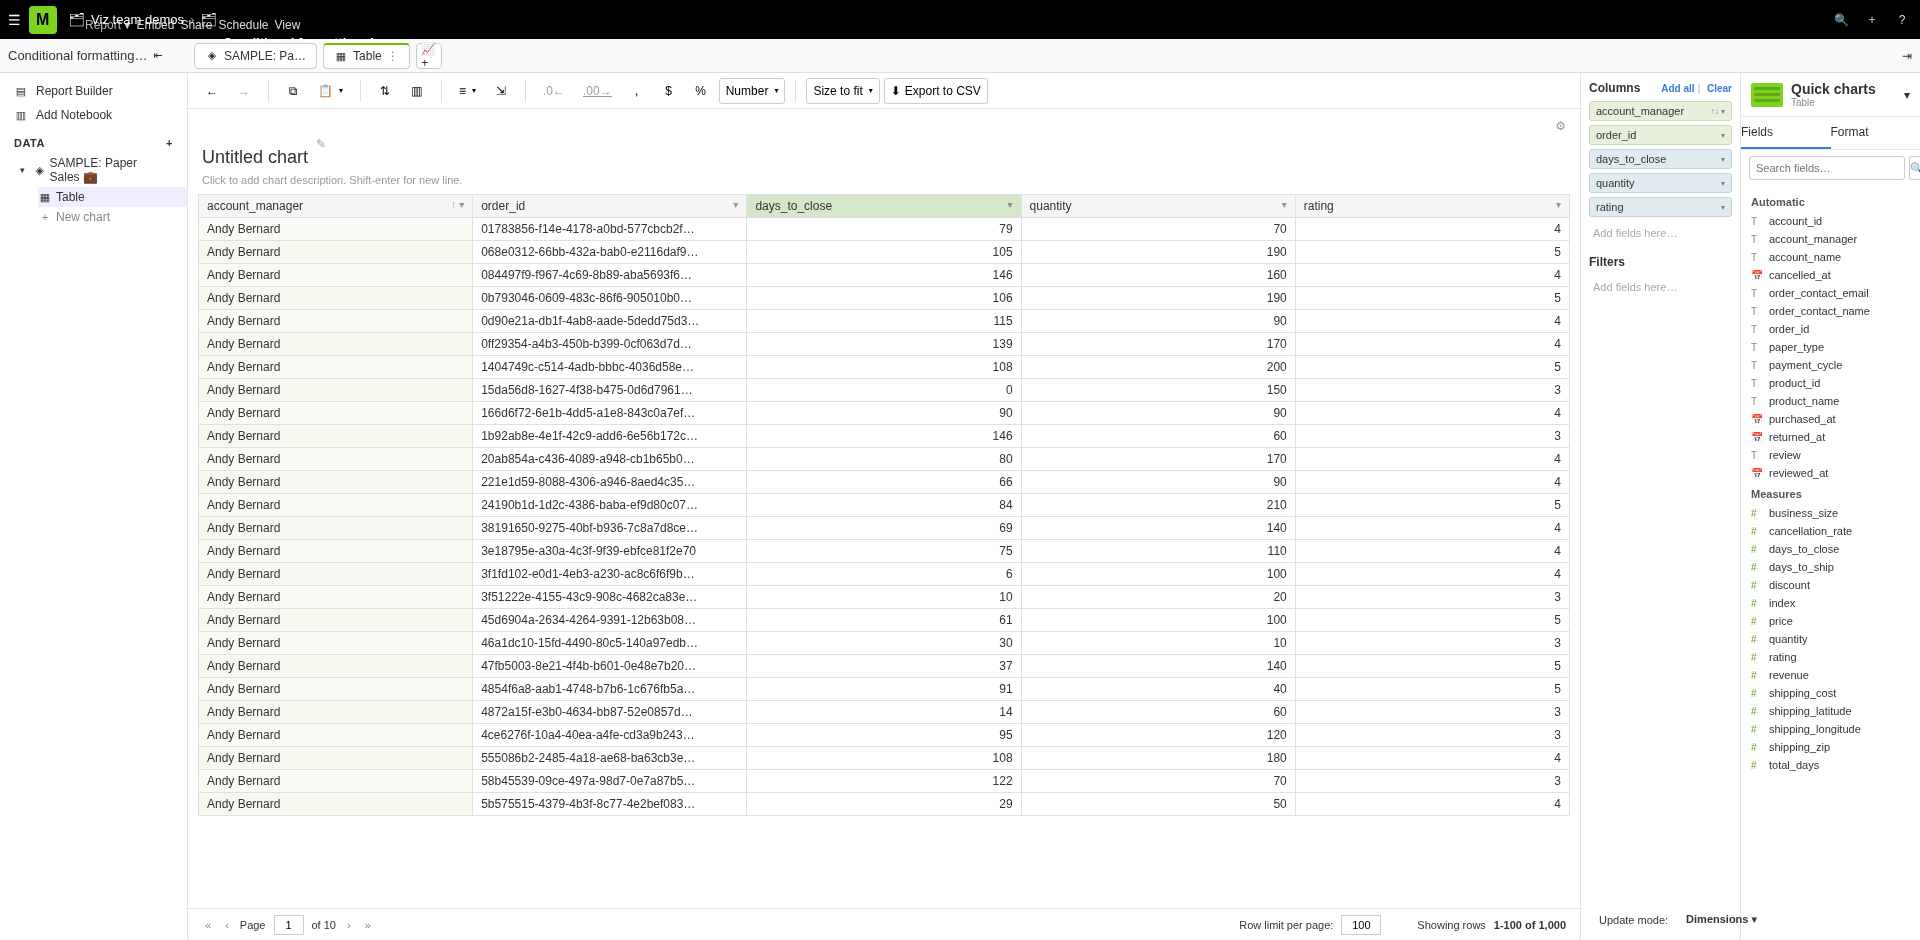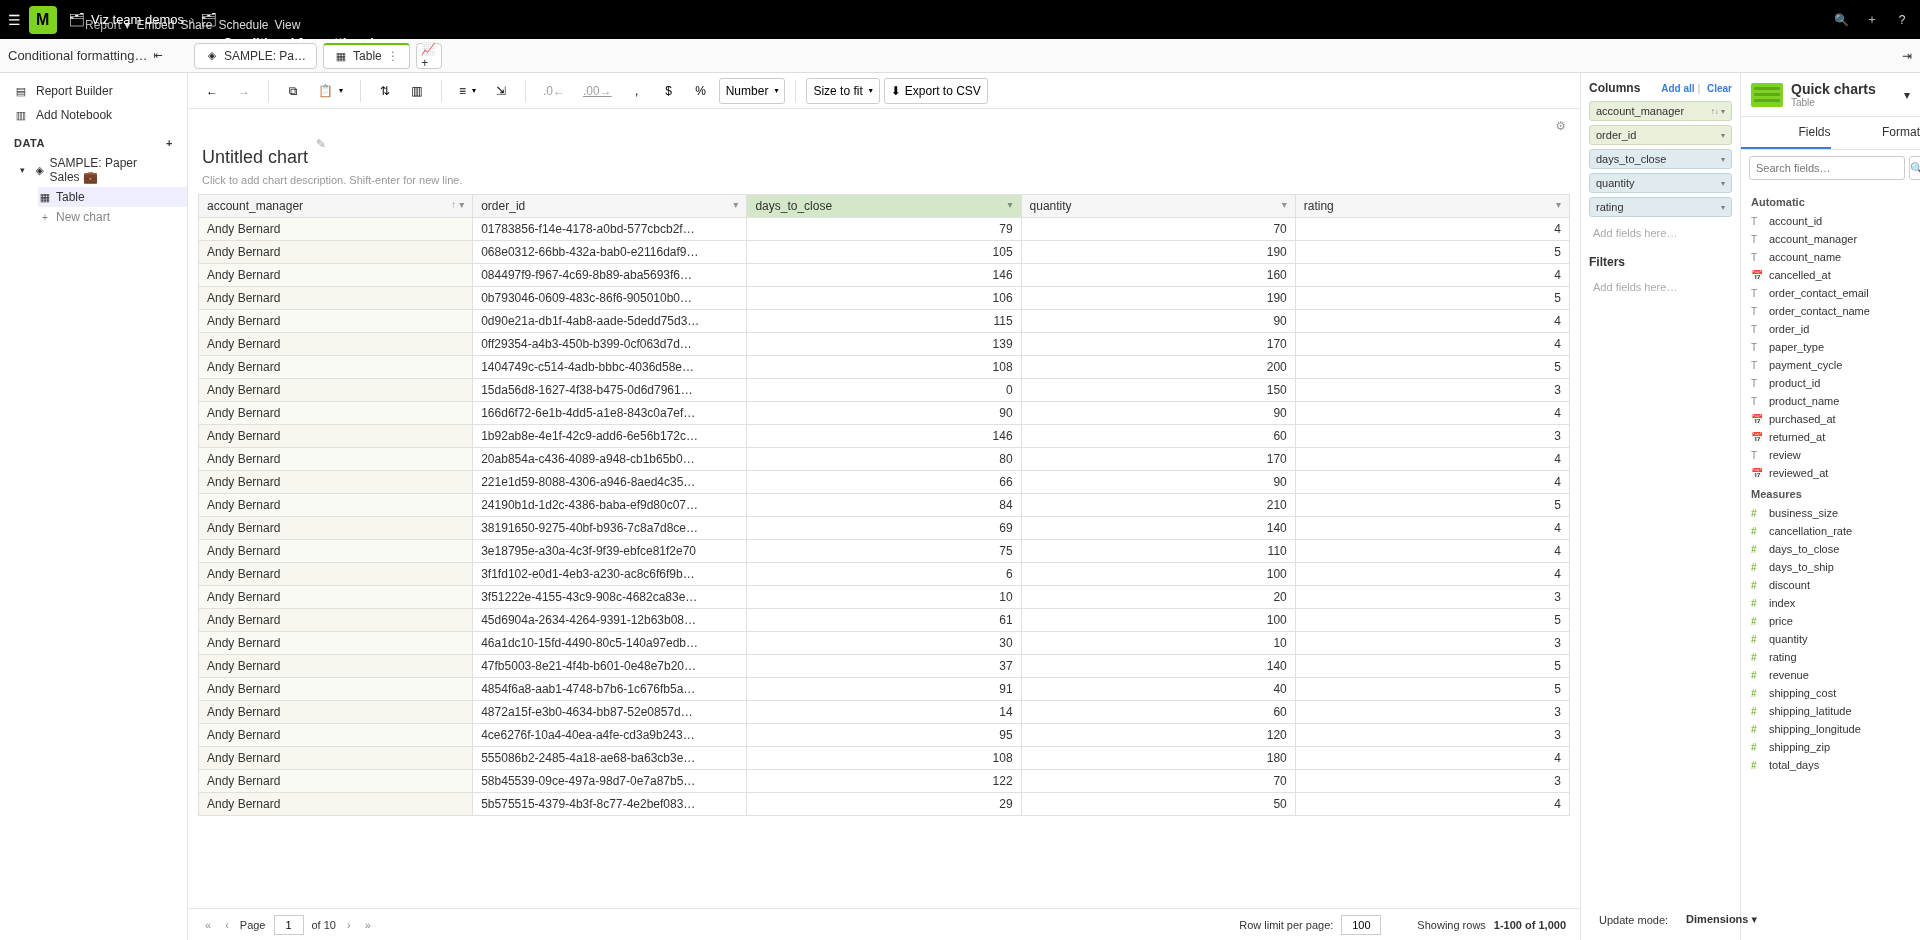--- a/index.html
+++ b/index.html
@@ -91,21 +91,21 @@
 .dropzone { font-size: 11px; color: #aaa; padding: 6px 4px; }
 
 
 .right { width: 180px; border-left: 1px solid #e5e5e5; display: flex; flex-direction: column; overflow: hidden; }
 .right-header { padding: 8px 10px; border-bottom: 1px solid #e5e5e5; display: flex; align-items: center; gap: 8px; }
 .chart-type-icon { width: 32px; height: 24px; background: #7ed321; border-radius: 2px; display: flex; flex-direction: column; justify-content: space-around; padding: 3px; }
 .chart-type-icon .line { height: 3px; background: #5fa817; border-radius: 1px; }
 .right-header .title { font-size: 14px; font-weight: 600; }
 .right-header .subtitle { font-size: 10px; color: #888; }
 .right-tabs { display: flex; border-bottom: 1px solid #e5e5e5; }
-.right-tab { flex: 1; text-align: right; padding: 8px 0; font-size: 12px; cursor: pointer; }
+.right-tab { flex: 1; text-align: left; padding: 8px 0; font-size: 12px; cursor: pointer; }
 .right-tab.active { border-bottom: 2px solid #3b7dd8; font-weight: 500; }
 .search-row { padding: 6px 8px; display: flex; gap: 4px; }
 .search-row input { flex: 1; height: 24px; border: 1px solid #ccc; border-radius: 3px; padding: 0 6px; font-size: 11px; }
 .search-row .sbtn { width: 24px; height: 24px; border: 1px solid #ccc; border-radius: 3px; display: flex; align-items: center; justify-content: center; cursor: pointer; font-size: 11px; }
 .fields-list { flex: 1; overflow-y: auto; padding: 4px 8px; }
 .fields-section { font-size: 11px; font-weight: 600; padding: 6px 2px 4px; color: #555; }
 .field-item { display: flex; align-items: center; gap: 6px; padding: 3px 2px; font-size: 11px; cursor: grab; }
 .field-icon { width: 12px; font-size: 10px; color: #888; }
 .field-icon.t { color: #888; }
 .field-icon.d { color: #888; }

